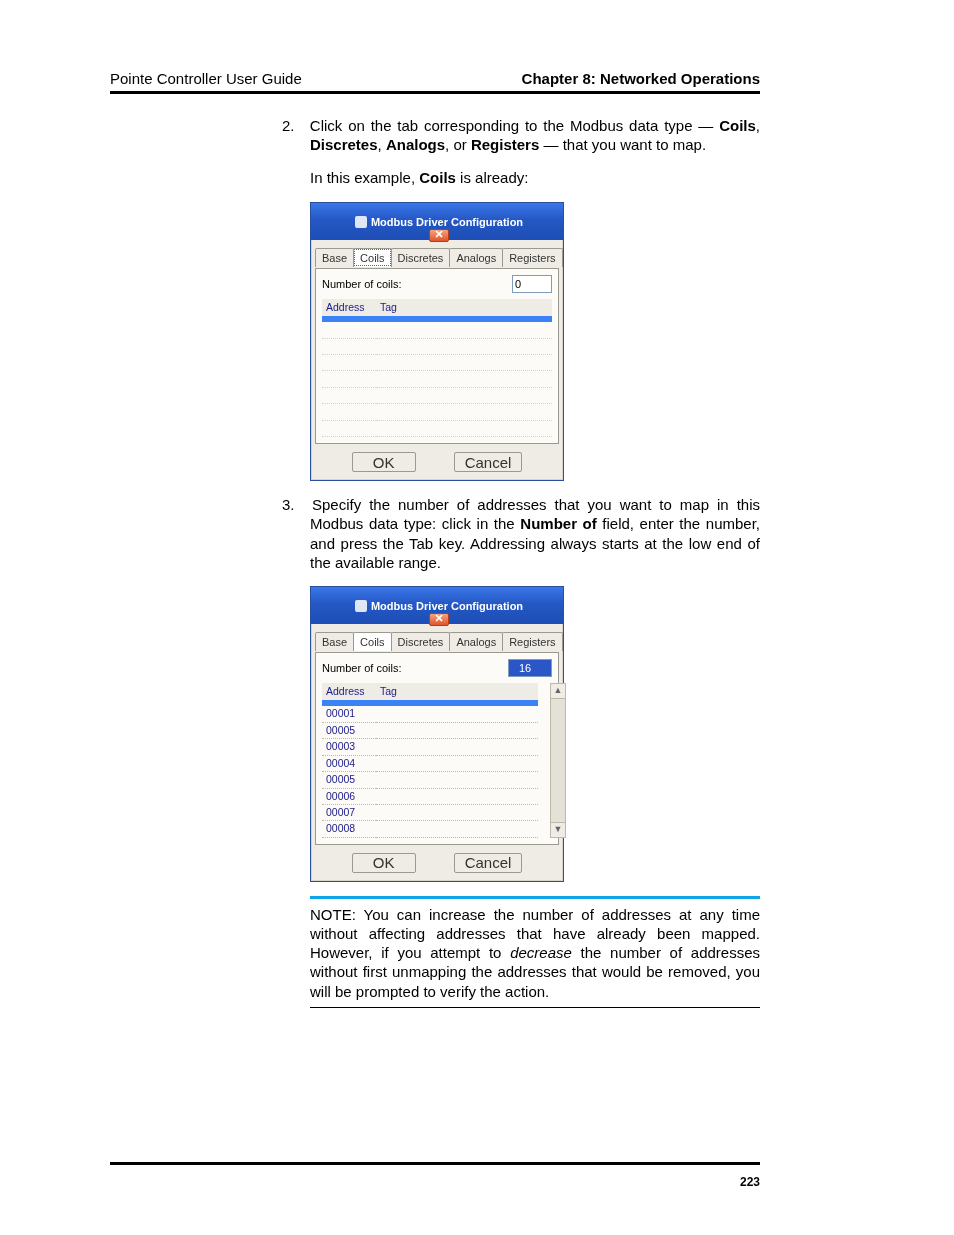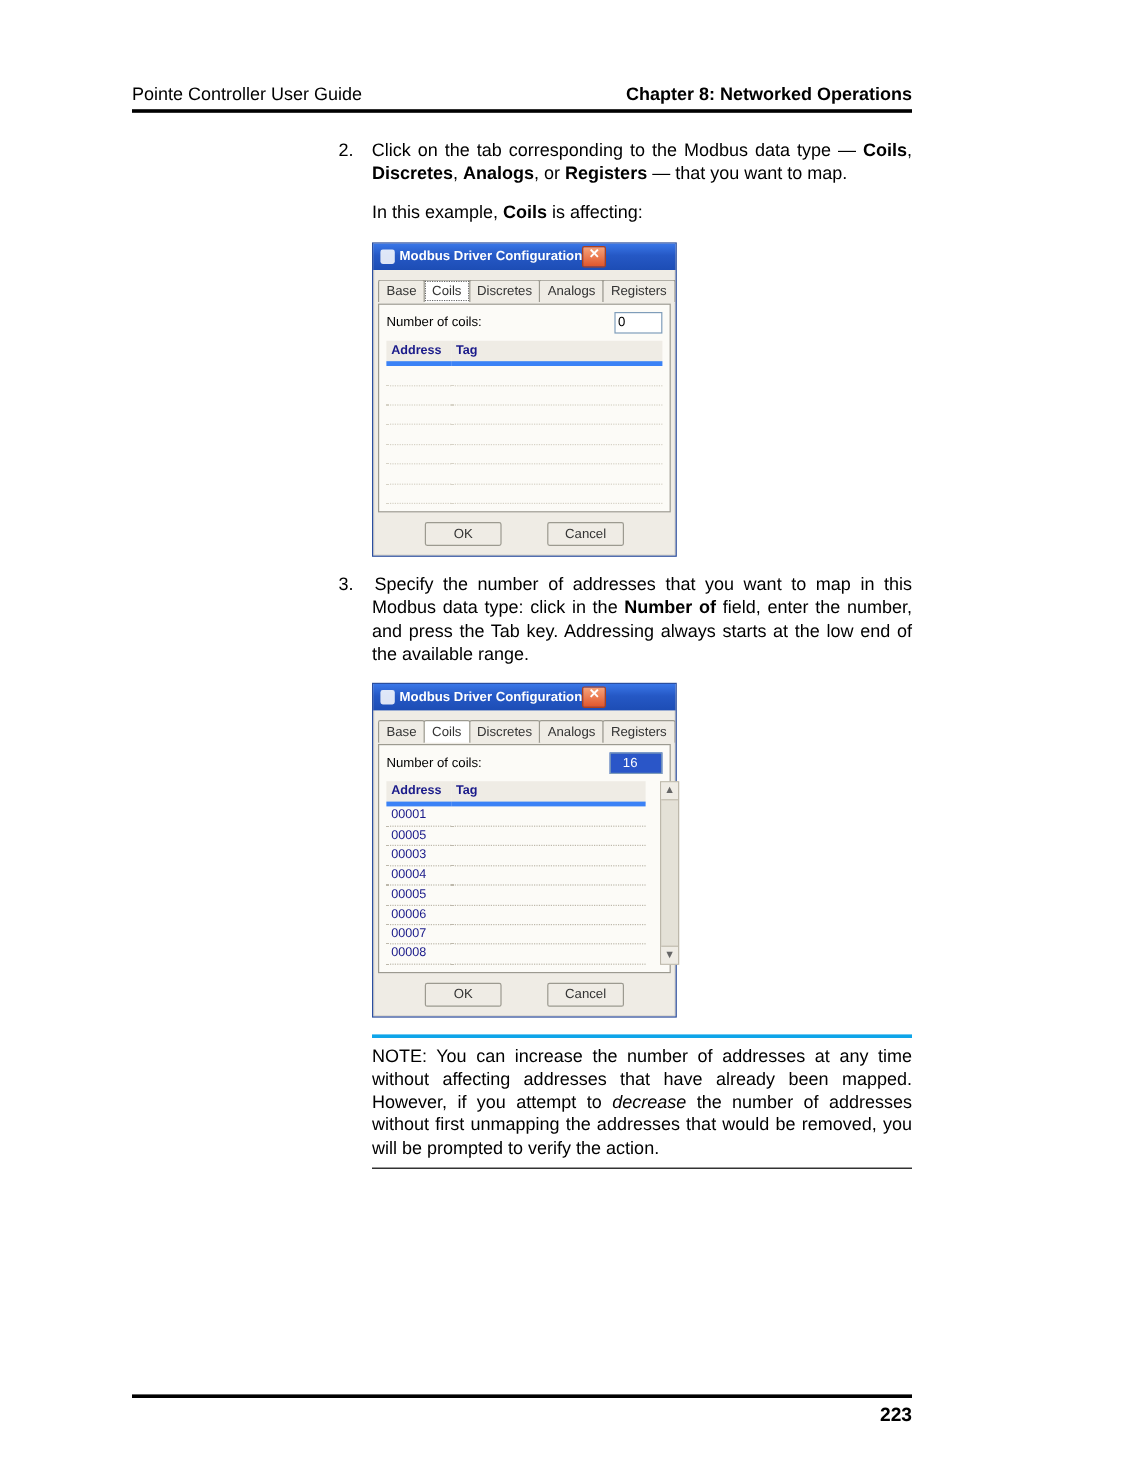--- a/index.html
+++ b/index.html
@@ -30,25 +30,26 @@
   
   .dialog {
     width: 252px;
     border: 1px solid #2a4ea0;
     background: #efece5;
     font-family: Tahoma, Arial, sans-serif;
     margin: 8px 0 14px 0;
     box-shadow: 0 0 0 1px #d8d4cc inset;
   }
   .titlebar {
-    display: flex; align-items: center; justify-content: flex-start;
+    display: flex; align-items: center; justify-content: center;
     height: 22px;
     background: linear-gradient(to bottom, #3a77e8 0%, #2558c5 45%, #1d4db5 100%);
     color: #fff; font-size: 11px; font-weight: 700;
-    padding: 0 2px 0 6px;
+    padding: 15px 2px 0 6px;
+    flex-direction: column;
   }
   .title-left { display: flex; align-items: center; gap: 4px; }
   .title-icon {
     width: 12px; height: 12px; background:#fff; opacity:.85; border-radius:2px;
   }
   .closebtn {
     width: 18px; height: 16px;
     background: linear-gradient(to bottom, #f6a37a, #e0552b);
     border: 1px solid #b23f18; border-radius: 2px;
     display: flex; align-items: center; justify-content: center;
@@ -84,48 +85,48 @@
     height: 16px; border: 1px solid #7f9db9; background: #fff;
     font-size: 11px; padding: 0 2px; width: 34px;
   }
   .textbox2 { background:#2a56c8; color:#fff; width:30px;padding-left:10px; }
   .table-wrap { position: relative; }
   .grid {
     width: 100%; border-collapse: collapse; font-size: 10.5px; color:#333;
     background:#fcfbf7;
   }
   .grid th {
-    text-align: left; font-weight: bold; color:#1a1a8a;
-    padding: 2px 4px; border-bottom: 4px solid #3b82f6;
+    text-align: left; font-weight: normal; color:#1a1a8a;
+    padding: 2px 4px; border-bottom: 6px solid #3b82f6;
     background:#efece5;
   }
   .grid td { padding: 1px 4px; border-bottom: 1px dotted #bdb8ab; height: 13px; }
   .grid td.addr { width: 46px; color:#1a1a8a;}
   .grid.empty td { color: transparent; border-bottom: 1px dotted #d6d2c6; }
   .scroll {
     position: absolute; right: -14px; top: 0; bottom: 0; width: 14px;
     background: #e4e1d7; border: 1px solid #bdb8ab;
     display: flex; flex-direction: column; justify-content: space-between;
   }
   .scroll .arrow {
     height: 14px; background:#efece5;
     display:flex;align-items:center;justify-content:center;font-size:9px;color:#666;
     border-bottom: 1px solid #bdb8ab;
   }
   .scroll .arrow.bot { border-bottom:none; border-top:1px solid #bdb8ab;}
   .btnrow { display:flex; justify-content:center; gap: 38px; padding: 8px 0 2px 0;}
   .winbtn {
-    min-width: 64px; height: 20px; font-size:11px;
+    min-width: 64px; height: 20px; font-size:15px;
     background:#efece5;
     border:1px solid #9c9a90; border-radius:2px;
     padding: 0 10px; color:#333;
   }
 
   .note-box { border-top:3px solid #0ea5e9; border-bottom:1px solid #000; padding:6px 0; margin: 6px 0 4px 0; text-align: justify;}
-  .page-num { position:absolute; bottom:46px; right:90px; font-weight:700; font-size:16px;}
+  .page-num { position:absolute; bottom:46px; right:90px; font-weight:700; font-size:12px;}
   .footer-rule { position:absolute; bottom:70px; left:110px; right:90px; border-top:3px solid #000;}
 </style>
 </head>
 <body>
 
 <div class="page">
   <div class="header-row">
     <div class="left">Pointe Controller User Guide</div>
     <div class="right">Chapter 8: Networked Operations</div>
   </div>
@@ -137,21 +138,21 @@
       <span class="ol-num">2.</span>
       <span>Click on the tab corresponding to the Modbus data type — </span>
       <b>Coils</b><span>, </span>
       <b>Discretes</b><span>, </span>
       <b>Analogs</b><span>, or </span>
       <b>Registers</b><span> — that you want to map.</span>
     </div>
     <div class="para">
       <span>In this example, </span>
       <b>Coils</b>
-      <span> is affecting:</span>
+      <span> is already:</span>
     </div>
 
     <div class="dialog">
       <div class="titlebar">
         <div class="title-left">
           <span class="title-icon"></span>
           <span>Modbus Driver Configuration</span>
         </div>
         <div class="closebtn">
             <span>✕</span>

